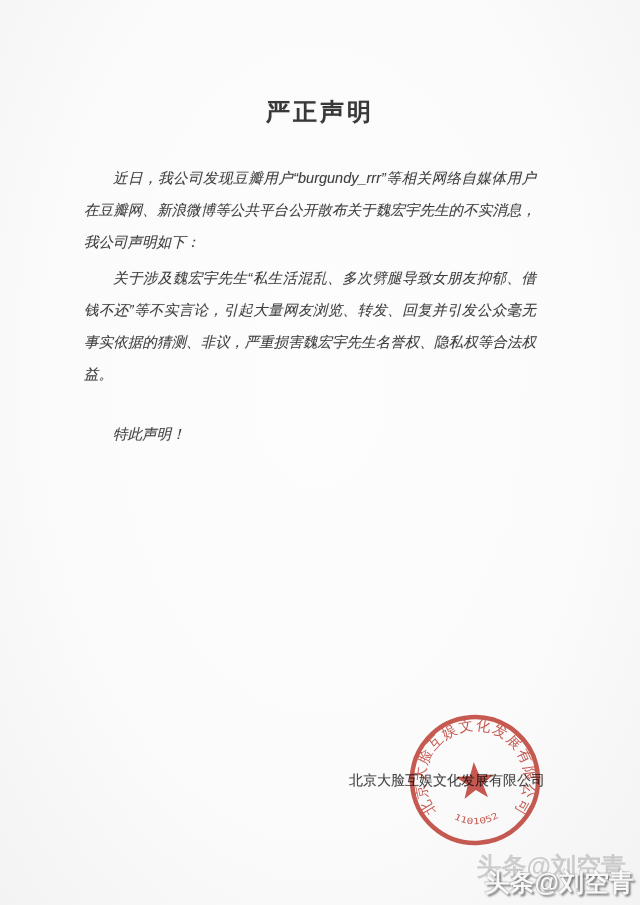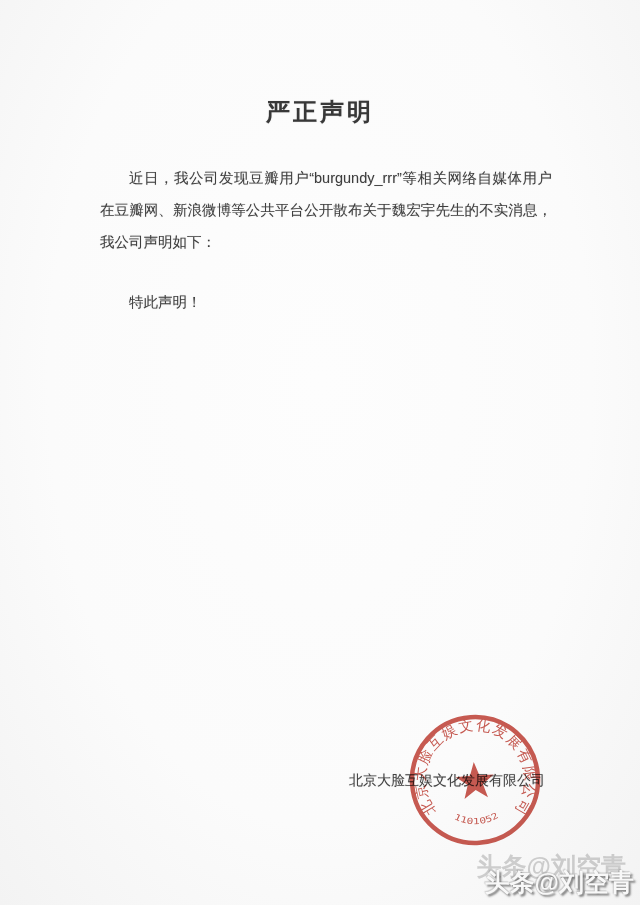--- a/index.html
+++ b/index.html
@@ -17,25 +17,26 @@
     color:var(--color-ink);
   }
   .title{
     position:absolute;top:96px;left:0;width:640px;
     text-align:center;
     font-size:24px;font-weight:600;letter-spacing:3px;
     color:#383838;
     text-shadow:0 0 1px rgba(70,70,70,.35);
   }
   .body{
-    position:absolute;top:162px;left:100px;width:452px;
+    position:absolute;top:162px;left:84px;width:452px;
     font-size:14.5px;line-height:32px;
     text-align:justify;
     color:var(--color-ink);
     text-shadow:0 0 1px rgba(80,80,80,.30);
+    font-style:italic;
   }
   .body p{margin:0 0 4px 0;text-indent:2em;}
   .body p.closing{margin-top:28px;}
   .sign{
     position:absolute;top:765px;right:95px;
     text-align:right;
     font-size:14px;line-height:30px;
     color:#424242;
     text-shadow:0 0 1px rgba(80,80,80,.30);
   }
@@ -66,20 +67,21 @@
 </style>
 </head>
 <body>
 
 <div class="photo">
 
   <div class="title">严正声明</div>
 
   <div class="body">
     <p>近日，我公司发现豆瓣用户“burgundy_rrr”等相关网络自媒体用户在豆瓣网、新浪微博等公共平台公开散布关于魏宏宇先生的不实消息，我公司声明如下：</p>
+    <p>关于涉及魏宏宇先生“私生活混乱、多次劈腿导致女朋友抑郁、借钱不还”等不实言论，引起大量网友浏览、转发、回复并引发公众毫无事实依据的猜测、非议，严重损害魏宏宇先生名誉权、隐私权等合法权益。</p>
     <p class="closing">特此声明！</p>
   </div>
 
   <div class="sign">
     <div class="company">北京大脸互娱文化发展有限公司</div>
   </div>
 
   <svg class="seal" viewBox="0 0 140 140" xmlns="http://www.w3.org/2000/svg" aria-hidden="true">
     <defs>
       <path id="ringArc" d="M 29 98.7 A 50 50 0 1 1 111 98.7" fill="none"></path>

